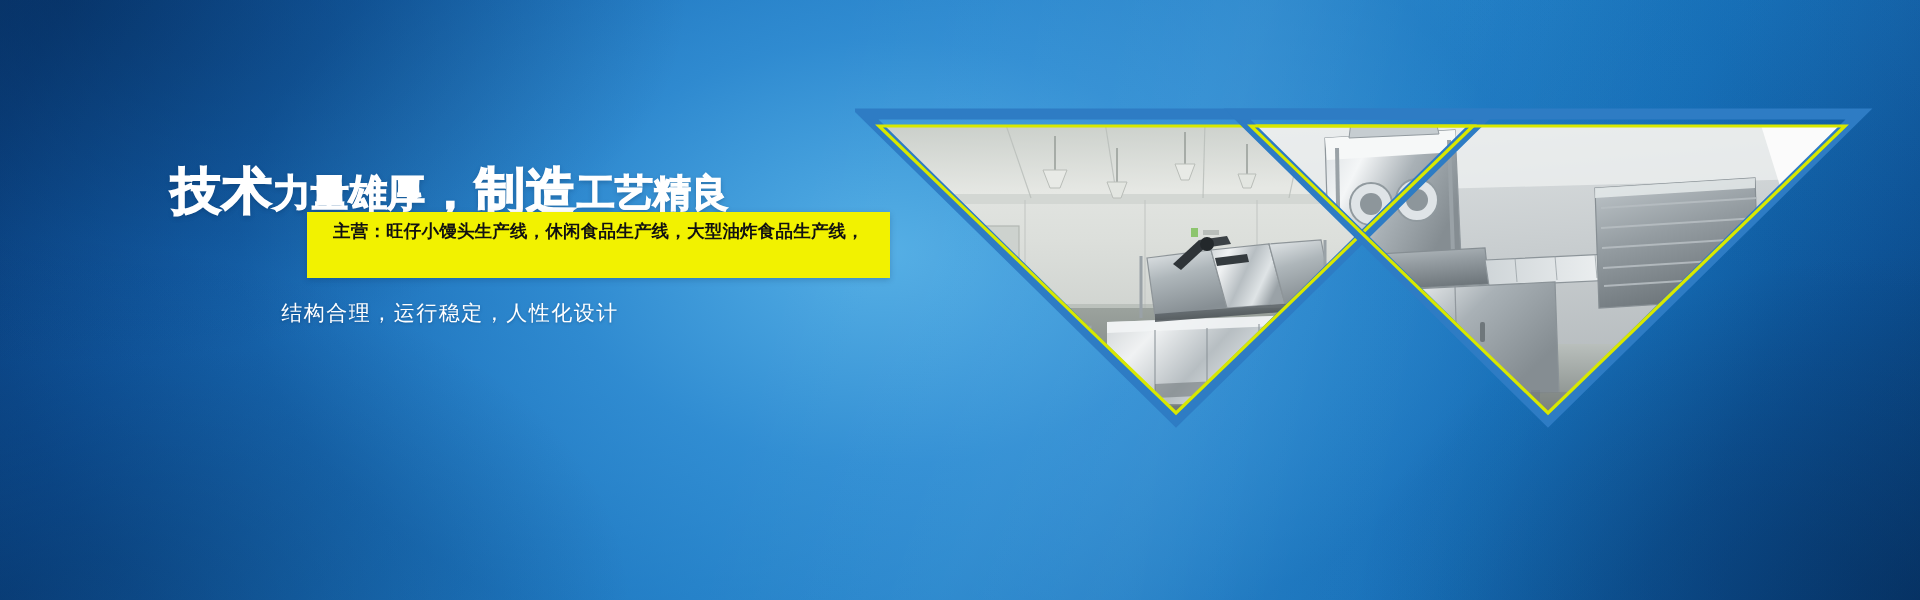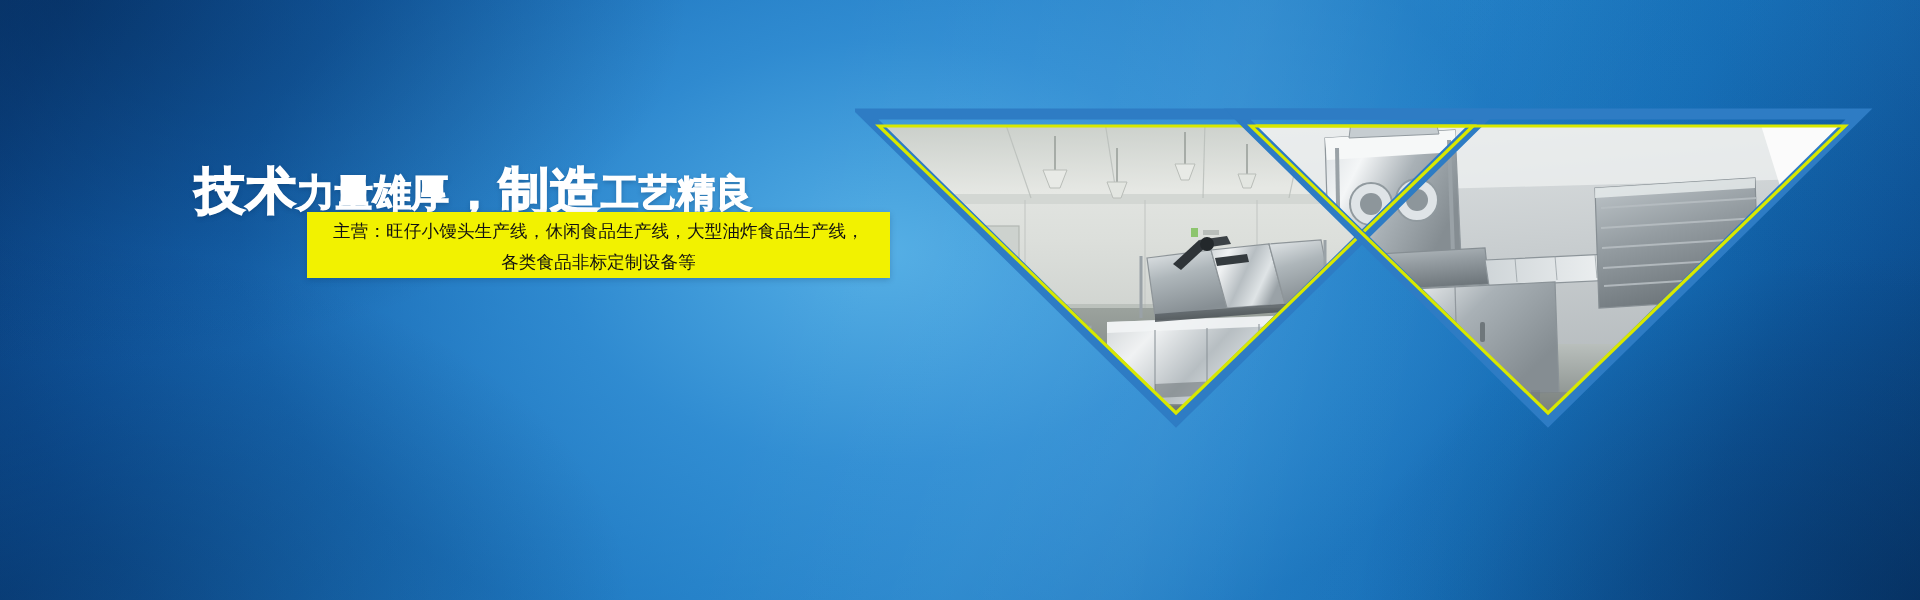--- a/index.html
+++ b/index.html
@@ -58,21 +58,20 @@
   }
 
   #headline{
     position:absolute;left:0;top:158px;width:900px;
     text-align:center;
     white-space:nowrap;
     color:#ffffff;
     font-weight:900;
     letter-spacing:0px;
     text-shadow:0 2px 5px rgba(5,42,85,0.38);
-    padding-left:24px;
   }
   #headline .big{
     font-size:50px;line-height:1;
     font-weight:900;
     -webkit-text-stroke:1.6px #ffffff;
     letter-spacing:1px;
   }
   #headline .sm{
     font-size:38px;line-height:1;
     font-weight:900;
@@ -89,21 +88,21 @@
   #yellowbox{
     position:absolute;left:307px;top:212px;width:583px;height:66px;
     background:#f2f200;
     box-shadow:0 2px 6px rgba(4,40,82,0.22);
   }
   #yellowbox .yline{
     color:#111111;
     font-size:17.5px;
     line-height:31px;
     text-align:center;
-    font-weight:400;
+    font-weight:700;
     letter-spacing:0.2px;
     white-space:nowrap;
   }
   #yellowbox .yline.l1{padding-top:4px;}
 
   #subtitles{
     position:absolute;left:0;top:292px;width:900px;text-align:center;
   }
   #subtitles .sline{
     color:#ffffff;
@@ -132,24 +131,24 @@
   <div id="vignette"></div>
 
   <div id="copy">
 
     <div id="headline">
       <span class="big">技术</span><span class="sm">力量雄厚</span><span class="comma">，</span><span class="big">制造</span><span class="sm">工艺精良</span>
     </div>
 
     <div id="yellowbox">
       <div class="yline l1">主营：旺仔小馒头生产线，休闲食品生产线，大型油炸食品生产线，</div>
-      <div class="yline l2">各类食品非标定制设备等</div>
     </div>
 
     <div id="subtitles">
+      <div class="sline">结构合理，运行稳定，人性化设计</div>
     </div>
 
   </div>
 
   <div id="collage">
     <svg width="1020" height="320" viewBox="0 0 1020 320" xmlns="http://www.w3.org/2000/svg">
       <defs>
 
         <linearGradient id="roomWall" x1="0" y1="0" x2="0" y2="1">
           <stop offset="0%" stop-color="#e9ebe8"></stop>

